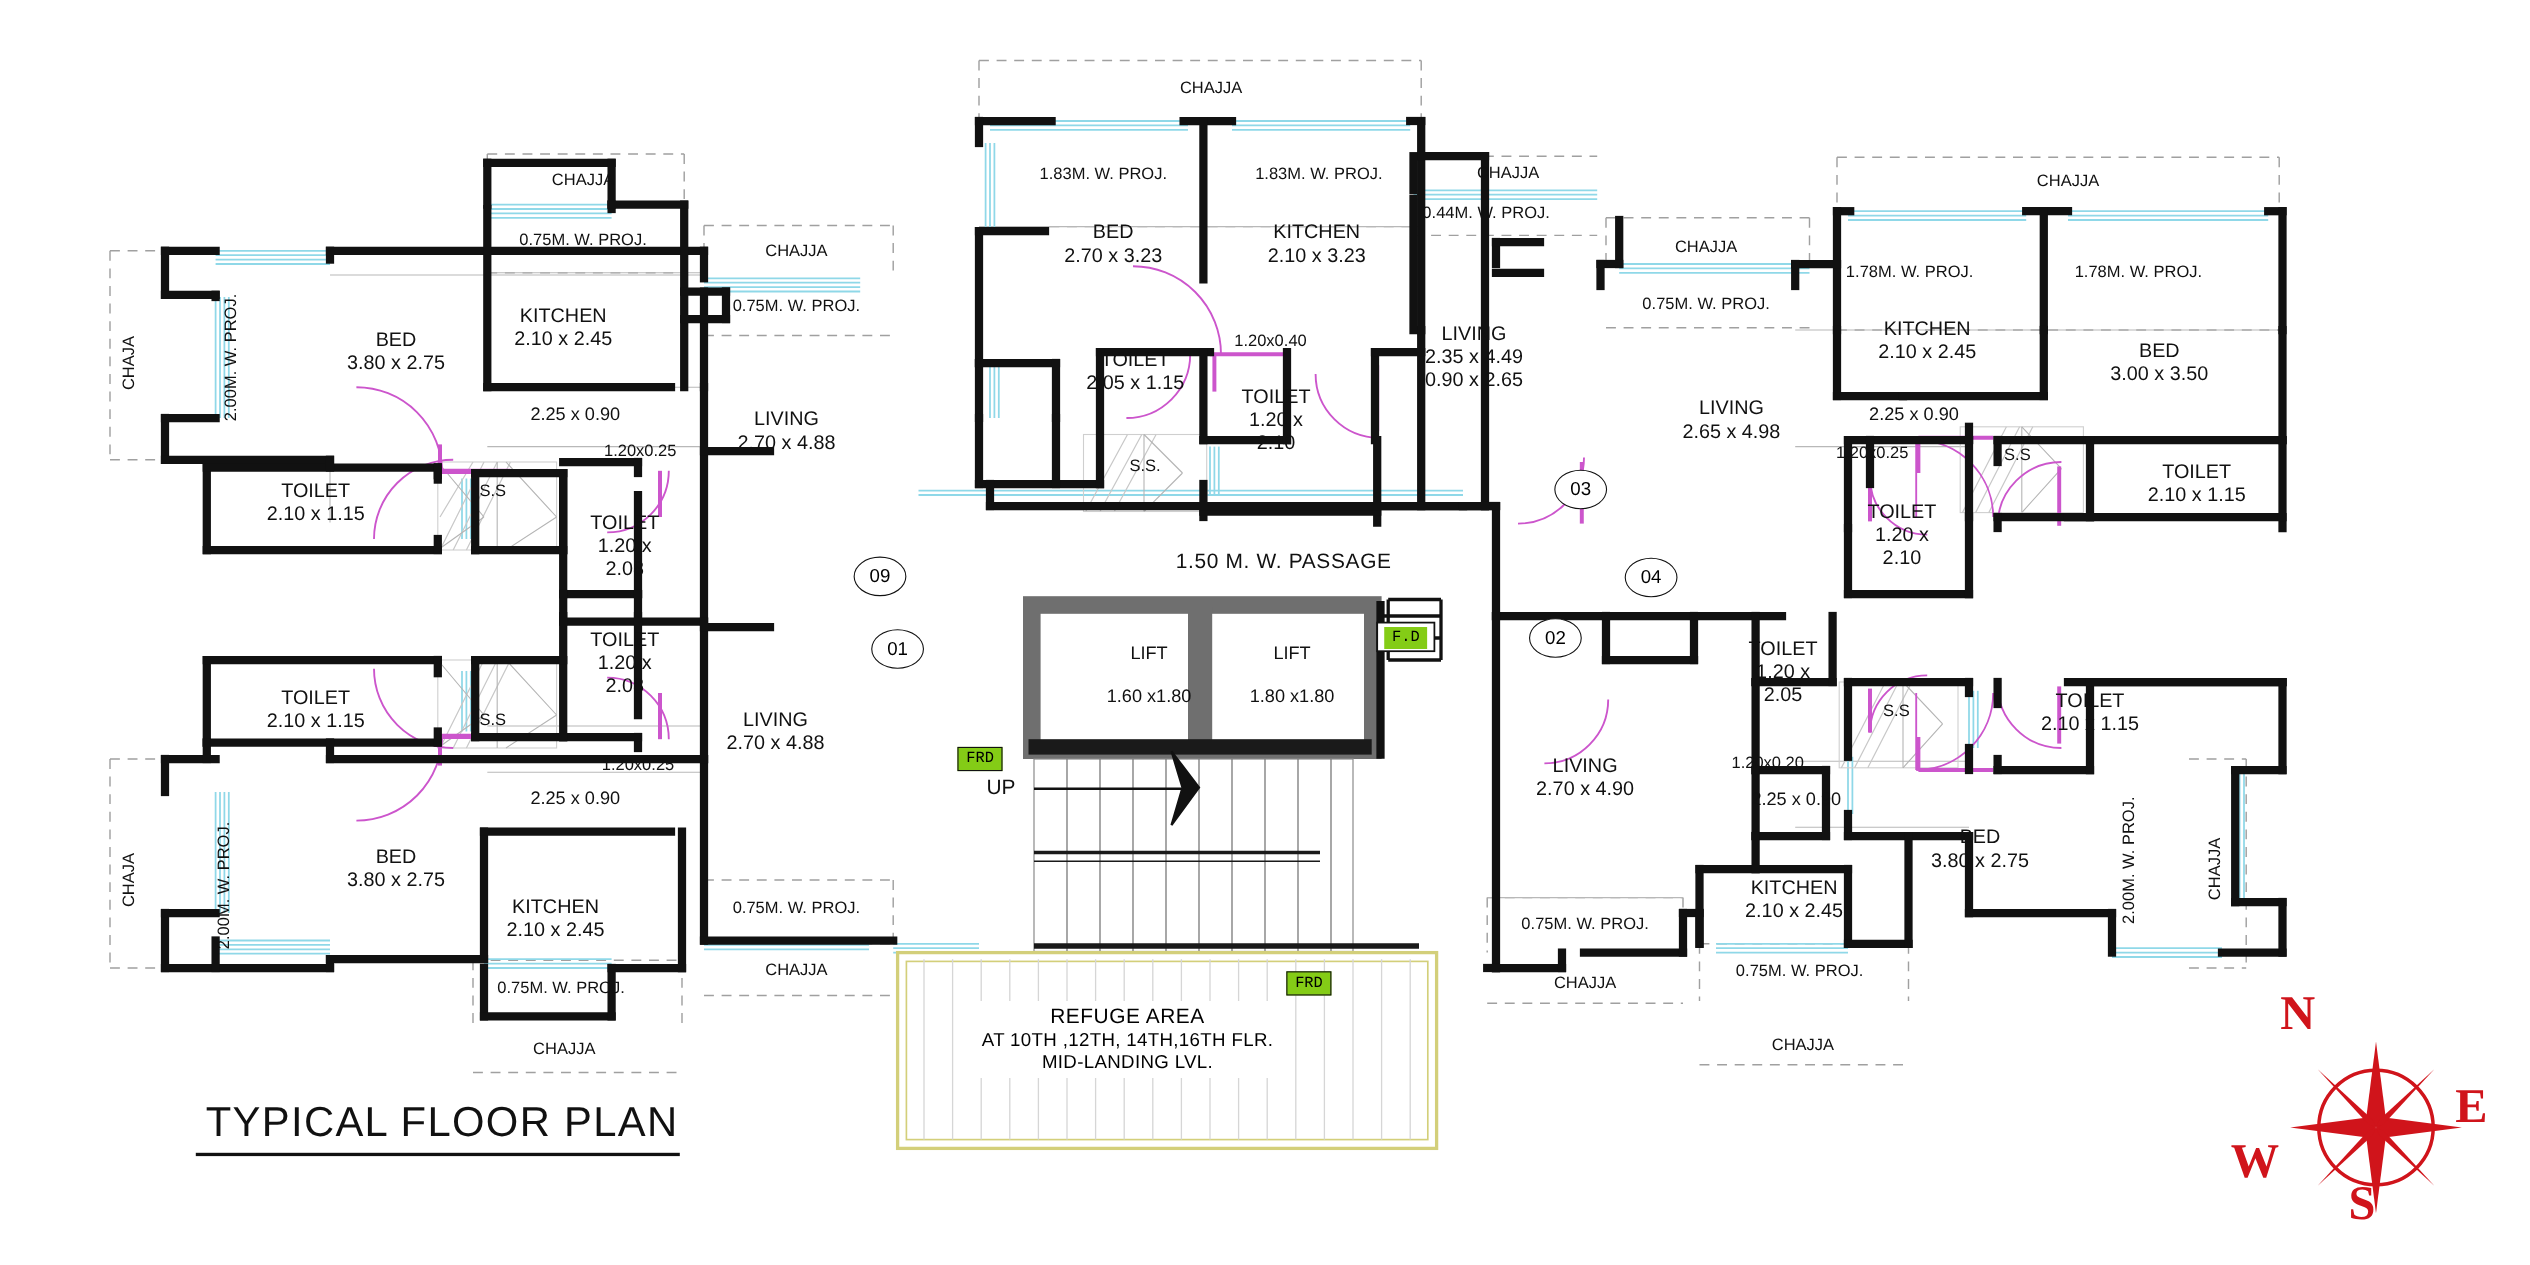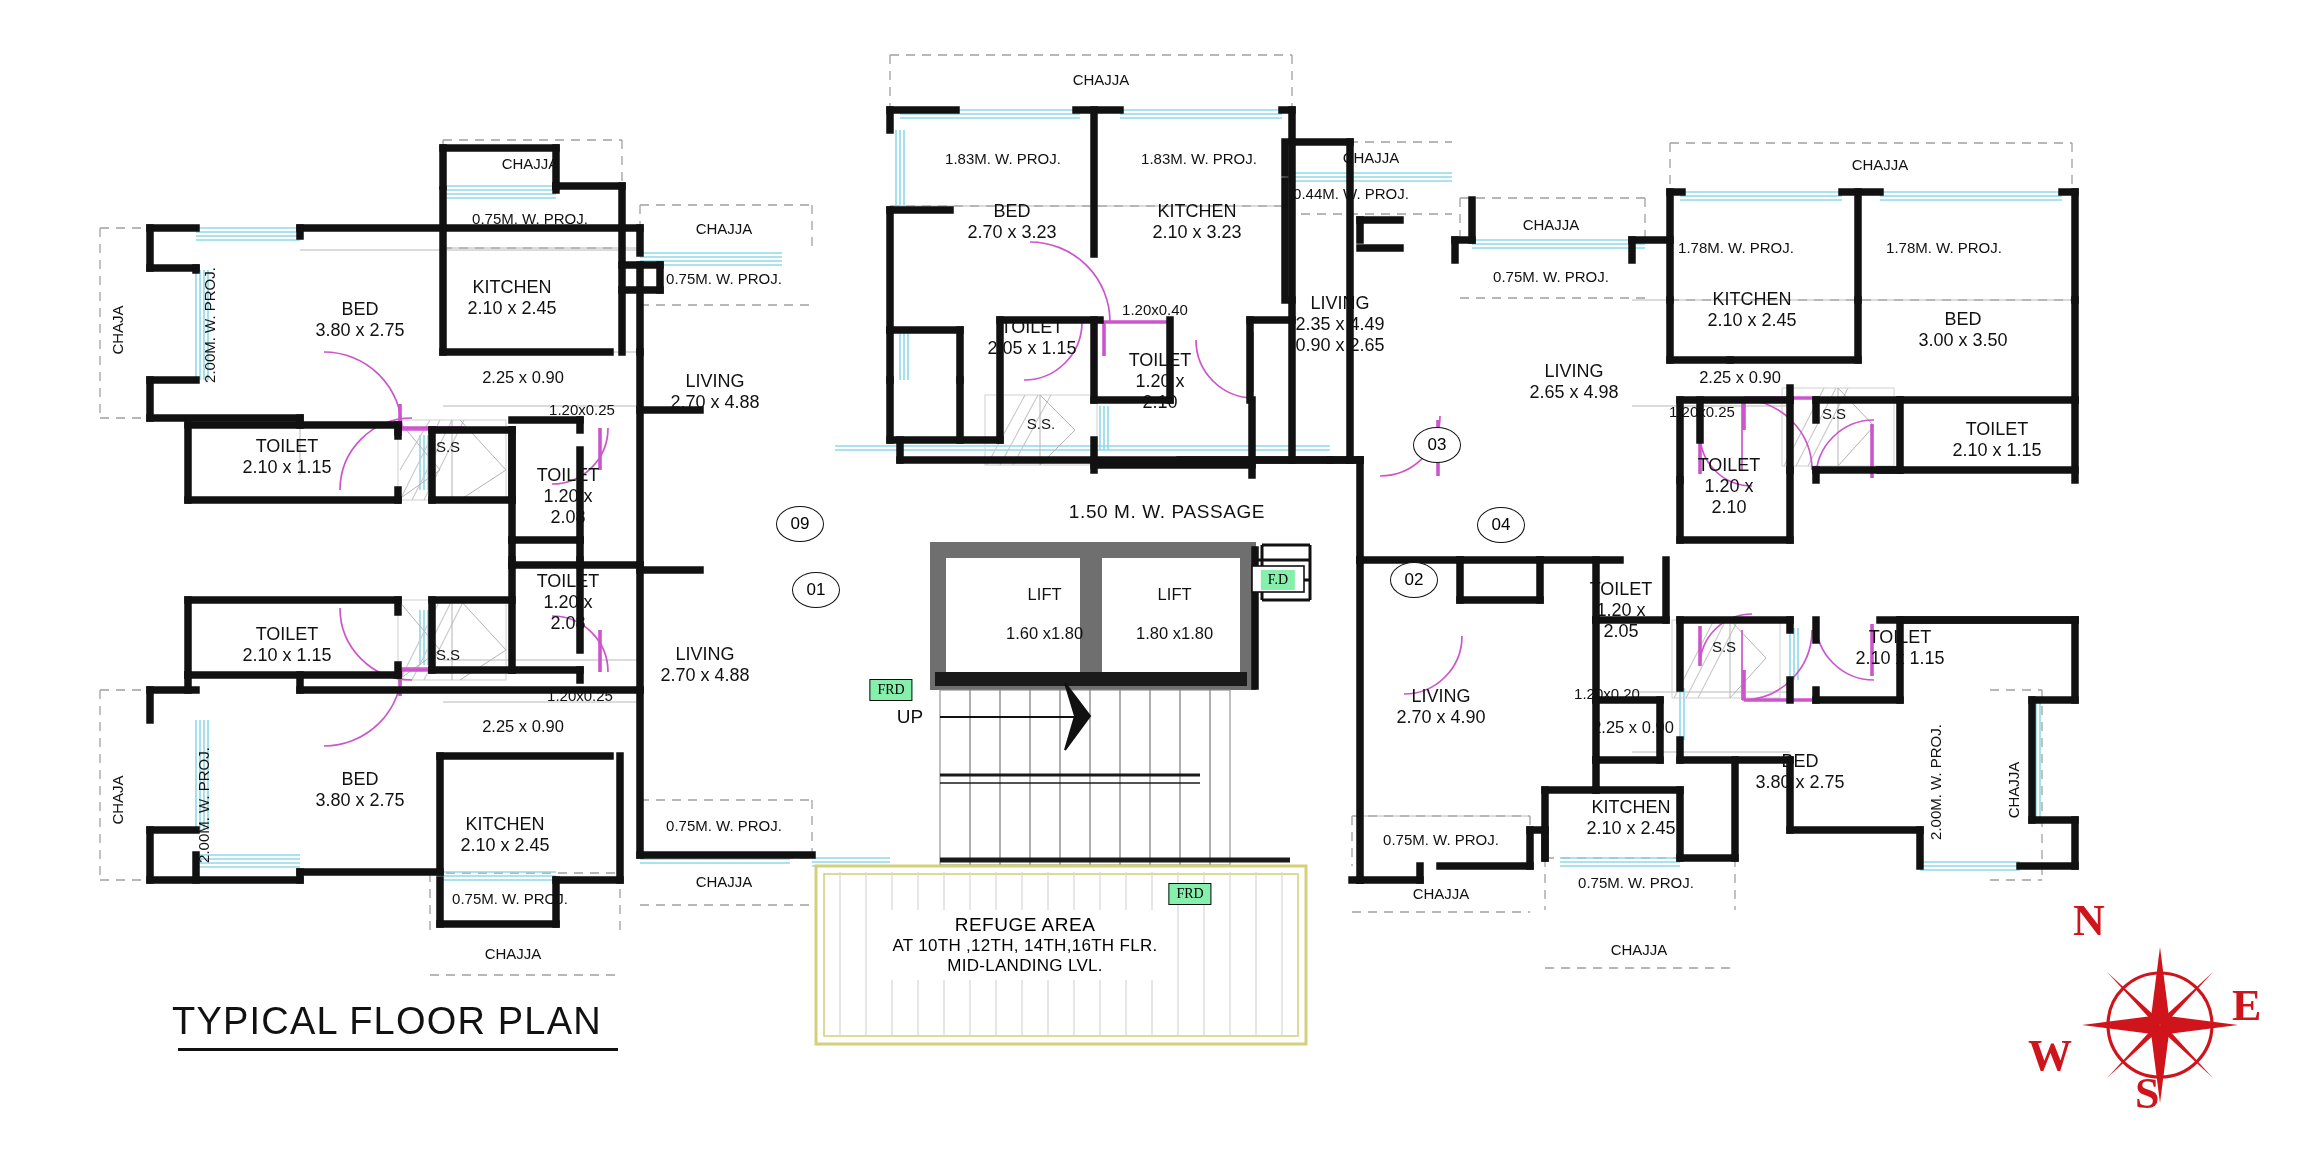--- a/index.html
+++ b/index.html
@@ -6,26 +6,26 @@
   body{width:2300px;height:1150px;position:relative;overflow:hidden;
        font-family:"Liberation Sans","DejaVu Sans",sans-serif;color:#000;}
   #plan{position:absolute;left:0;top:0;width:2300px;height:1150px;}
   .lbl{position:absolute;white-space:pre;text-align:center;
        font-family:"Liberation Sans","DejaVu Sans",sans-serif;
        color:#111;line-height:1.18;transform:translate(-50%,-50%);}
   .lbl.s11{font-size:15px;}
   .lbl.s12{font-size:16.5px;}
   .lbl.s13{font-size:18px;}
   .lbl.vert{transform:translate(-50%,-50%) rotate(-90deg);}
-  .title{position:absolute;left:172px;top:1000px;font-size:38px;
+  .title{position:absolute;left:187px;top:1000px;font-size:38px;
          letter-spacing:1.2px;color:#111;font-family:"Liberation Sans","DejaVu Sans",sans-serif;}
   .title-rule{position:absolute;left:178px;top:1048px;width:440px;height:3px;background:#111;}
-  .boxlbl{position:absolute;border:1.6px solid #111;background:#86efac;
+  .boxlbl{position:absolute;border:1.6px solid #111;background:#84cc16;
           font-size:14px;padding:2px 7px;transform:translate(-50%,-50%);
-          font-family:Liberation Serif, serif;}
+          font-family:Liberation Mono, monospace;}
   .circ{position:absolute;width:46px;height:34px;border:1.8px solid #111;
         border-radius:50%;background:#fff;transform:translate(-50%,-50%);
         display:flex;align-items:center;justify-content:center;
         font-size:17px;font-family:"Liberation Sans","DejaVu Sans",sans-serif;}
   #compass{position:absolute;left:2035px;top:885px;width:250px;height:250px;}
   .cmp-ltr{position:absolute;color:#d0141b;font-family:"Liberation Serif","DejaVu Serif",serif;
            font-weight:bold;font-size:44px;}
   .refuge-box{position:absolute;transform:translate(-50%,-50%);background:#fff;
               text-align:center;padding:4px 18px;}
   .refuge-box .r1{font-size:19px;font-weight:normal;letter-spacing:.5px;}

